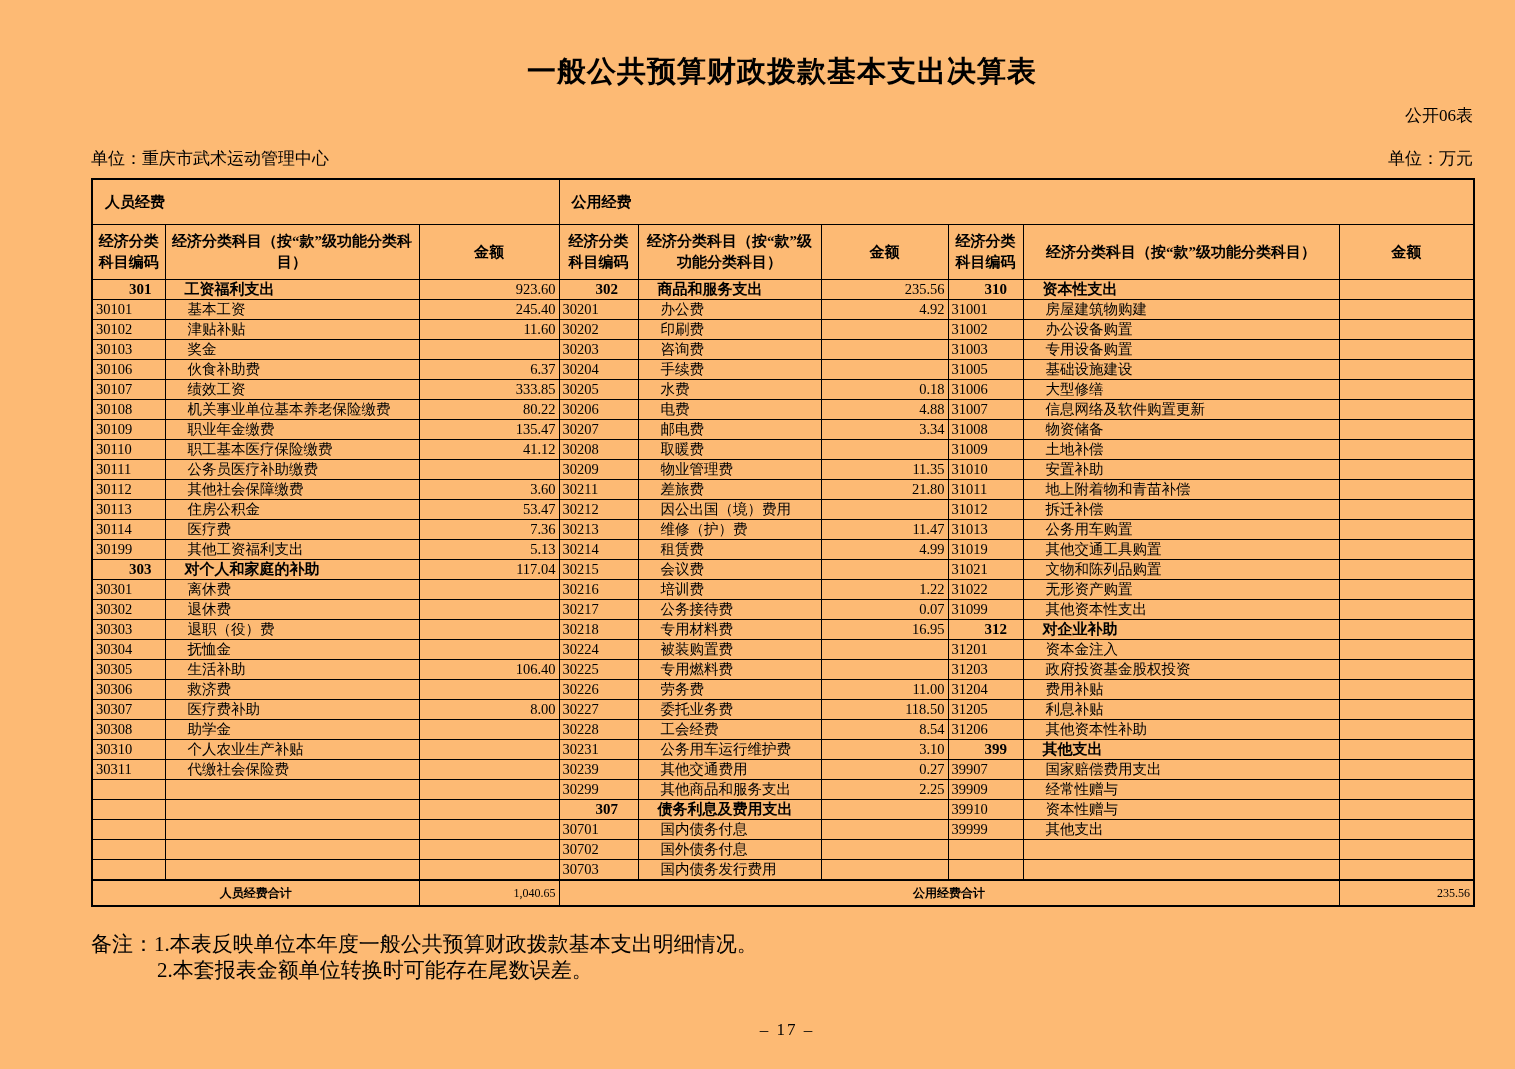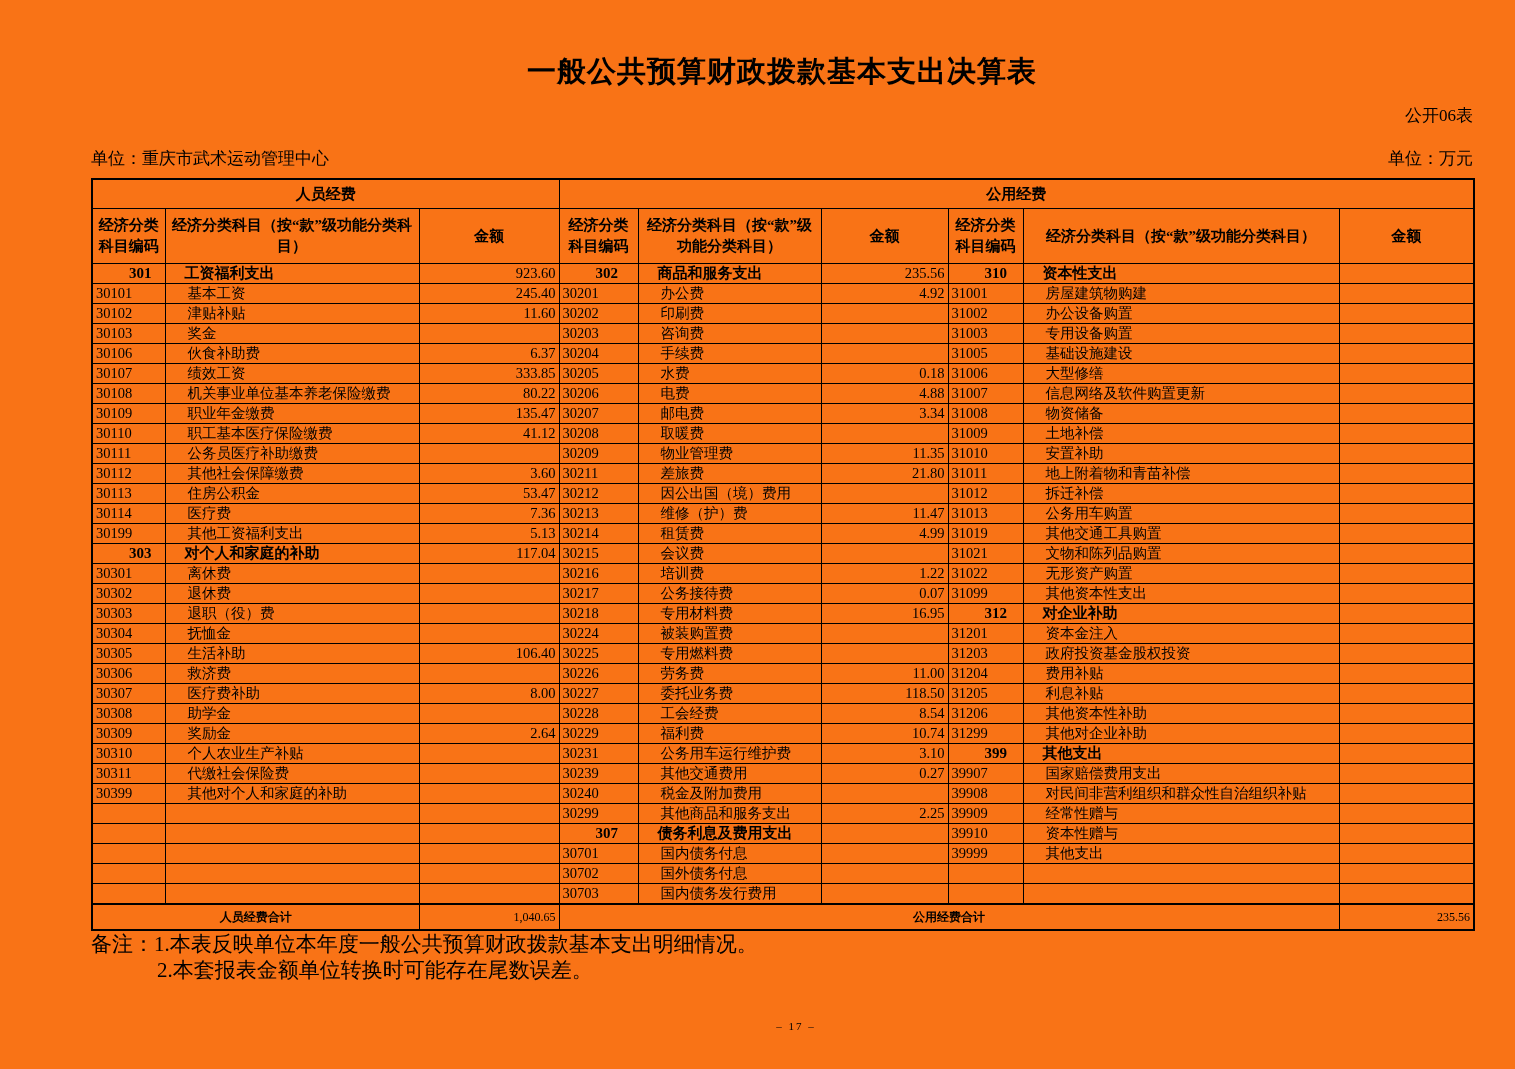--- a/index.html
+++ b/index.html
@@ -2,21 +2,21 @@
 <html><head>
 <meta charset="utf-8">
 <style>
   * { box-sizing: border-box; }
   html, body { margin: 0; padding: 0; background: #e8e8e8; }
   .page {
     position: relative;
     width: 1515px;
     height: 1069px;
     margin: 0 auto;
-    background: #f97316;
+    background: #fdba74;
     font-family: "Liberation Serif", "DejaVu Serif", serif;
     color: #000;
     overflow: hidden;
   }
   .content { position: absolute; left: 91px; top: 0; width: 1382px; }
 
   .title {
     position: absolute; top: 52px; left: 0; width: 100%;
     text-align: center;
     font-family: "Liberation Sans", "DejaVu Sans", sans-serif;
@@ -45,22 +45,22 @@
   }
   th, td {
     border: 1px solid #000;
     padding: 0 2px;
     overflow: hidden;
   }
   th.group {
     height: 20px;
     font-size: 15px;
     font-weight: bold;
-    text-align: center;
-    padding: 4px;
+    text-align: left;
+    padding: 12px;
     line-height: 20px;
     margin-left: 28px;
   }
   th.colhead {
     height: 55px;
     font-size: 15px;
     font-weight: bold;
     text-align: center;
     vertical-align: middle;
     line-height: 1.4;
@@ -90,23 +90,23 @@
 
   .notes {
     position: absolute; top: 931px; left: 0;
     font-size: 21px;
     line-height: 26px;
   }
   .notes .note-line { white-space: nowrap; }
   .notes .note-line.indented { padding-left: 66px; }
 
   .pageno {
-    position: absolute; top: 1020px; left: 14px; width: 100%;
+    position: absolute; top: 1020px; left: 5px; width: 100%;
     text-align: center;
-    font-size: 11px;
+    font-size: 17px;
     letter-spacing: 2px;
   }
 </style>
 </head>
 <body>
 
 <div class="page">
   <div class="content">
     <div class="title">一般公共预算财政拨款基本支出决算表</div>
     <div class="form-no">公开06表</div>
@@ -393,61 +393,39 @@
               <td class="subject sub">助学金</td>
               <td class="amount"></td>
               <td class="code">30228</td>
               <td class="subject sub">工会经费</td>
               <td class="amount">8.54</td>
               <td class="code">31206</td>
               <td class="subject sub">其他资本性补助</td>
               <td class="amount"></td>
             </tr>
             <tr>
-              <td class="code">30309</td>
-              <td class="subject sub">奖励金</td>
-              <td class="amount">2.64</td>
-              <td class="code">30229</td>
-              <td class="subject sub">福利费</td>
-              <td class="amount">10.74</td>
-              <td class="code">31299</td>
-              <td class="subject sub">其他对企业补助</td>
-              <td class="amount"></td>
-            </tr>
-            <tr>
               <td class="code">30310</td>
               <td class="subject sub">个人农业生产补贴</td>
               <td class="amount"></td>
               <td class="code">30231</td>
               <td class="subject sub">公务用车运行维护费</td>
               <td class="amount">3.10</td>
               <td class="code sec">399</td>
               <td class="subject sec">其他支出</td>
               <td class="amount"></td>
             </tr>
             <tr>
               <td class="code">30311</td>
               <td class="subject sub">代缴社会保险费</td>
               <td class="amount"></td>
               <td class="code">30239</td>
               <td class="subject sub">其他交通费用</td>
               <td class="amount">0.27</td>
               <td class="code">39907</td>
               <td class="subject sub">国家赔偿费用支出</td>
-              <td class="amount"></td>
-            </tr>
-            <tr>
-              <td class="code">30399</td>
-              <td class="subject sub">其他对个人和家庭的补助</td>
-              <td class="amount"></td>
-              <td class="code">30240</td>
-              <td class="subject sub">税金及附加费用</td>
-              <td class="amount"></td>
-              <td class="code">39908</td>
-              <td class="subject sub">对民间非营利组织和群众性自治组织补贴</td>
               <td class="amount"></td>
             </tr>
             <tr>
               <td class="code"></td>
               <td class="subject sub"></td>
               <td class="amount"></td>
               <td class="code">30299</td>
               <td class="subject sub">其他商品和服务支出</td>
               <td class="amount">2.25</td>
               <td class="code">39909</td>

